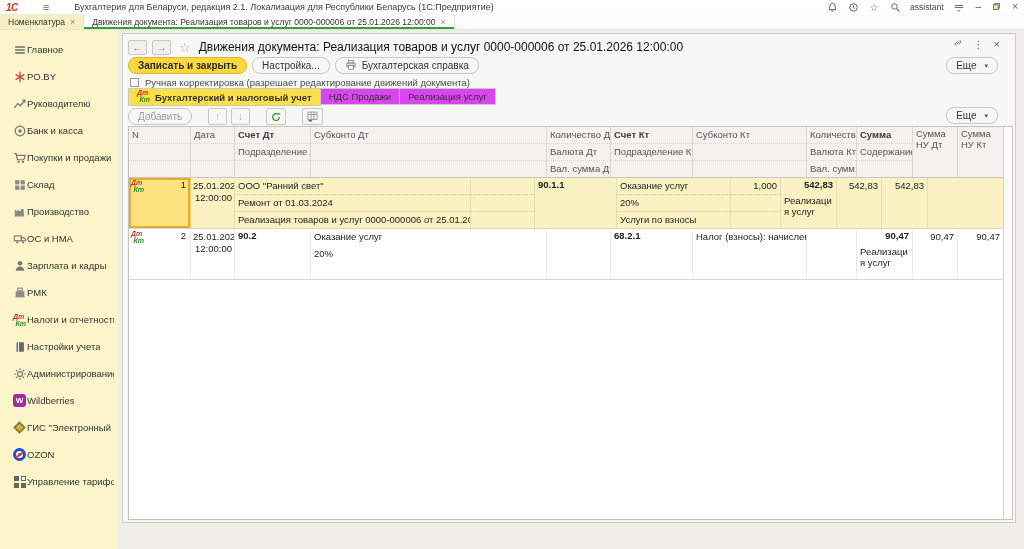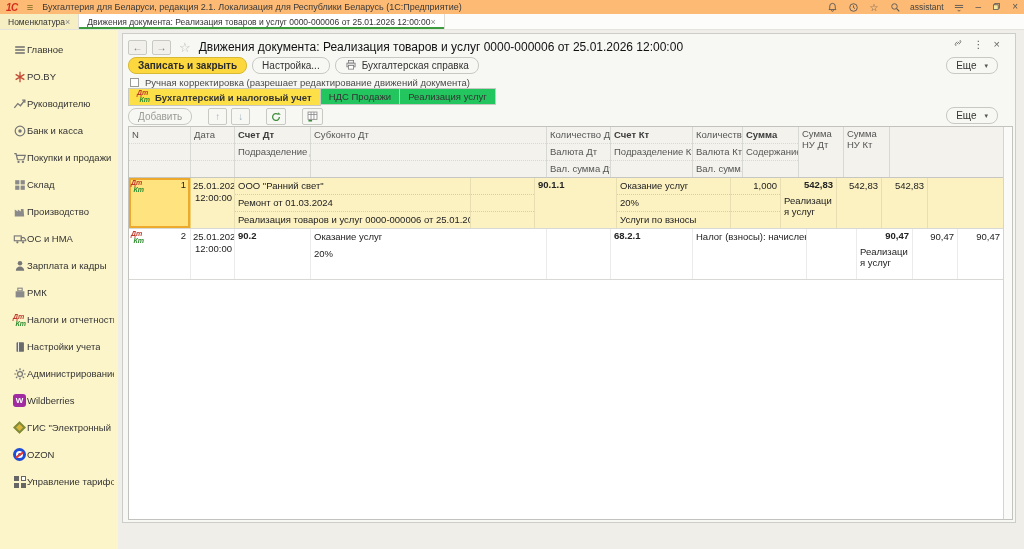--- a/index.html
+++ b/index.html
@@ -1,31 +1,31 @@
 <!DOCTYPE html>
 <html><head>
 <meta charset="utf-8">
 <style>
   *{box-sizing:border-box;margin:0;padding:0;font-family:"Liberation Sans","DejaVu Sans",sans-serif}
   html,body{width:1024px;height:549px;overflow:hidden}
   body{position:relative;background:#EDECE7;font-size:10px;color:#333}
 
   
-  .titlebar{position:absolute;top:0;left:0;right:0;height:14px;background:#fdba74;display:flex;align-items:center;padding:0 6px;gap:9px}
+  .titlebar{position:absolute;top:0;left:0;right:0;height:14px;background:#ffffff;display:flex;align-items:center;padding:0 6px;gap:25px}
   .logo{color:#D22D1E;font-weight:bold;font-style:italic;font-size:10px;letter-spacing:-.5px}
   .mm{color:#7a6a20;font-size:11px;line-height:10px}
   .wtitle{font-size:9px;color:#3a3a3a;white-space:nowrap}
   .tb-right{margin-left:auto;display:flex;align-items:center;gap:9px}
   .tb-ic{display:inline-flex;align-items:center;justify-content:center;width:12px;height:12px;color:#555}
   .user{font-size:8.5px;color:#444}
   .wc{color:#555;font-size:10px;line-height:10px;margin-left:2px}
 
   
   .tabbar{position:absolute;top:14px;left:0;right:0;height:16px;background:#FCFCFA;border-bottom:1px solid #E4E3DE;display:flex}
-  .wtab{display:flex;align-items:center;padding:0 8px;font-size:8.5px;color:#333;border-right:1px solid #DDDCD6;position:relative;white-space:nowrap}
+  .wtab{display:flex;align-items:center;gap:5px;padding:0 8px;font-size:8.5px;color:#333;border-right:1px solid #DDDCD6;position:relative;white-space:nowrap}
   .wtab.inactive{background:#F6EFC4}
   .wtab.active{background:#FFFFFF}
   .wtab.active::after{content:"";position:absolute;left:0;right:0;bottom:0;height:2px;background:#3C9B3C}
   .wtab-close{color:#888;font-size:9px}
 
   
   .sidebar{position:absolute;top:30px;left:0;width:118px;bottom:0;background:#FCF5CA;padding-top:6px;overflow:hidden}
   .sb-item{height:27px;display:flex;align-items:center;padding:0 4px 0 12px}
   .sb-item .icon{width:15px;height:15px;flex:none;display:flex;align-items:center;justify-content:center}
   .sb-label{font-size:9.5px;color:#333;white-space:nowrap;overflow:hidden}
@@ -48,21 +48,21 @@
   .btn.disabled{color:#9a9a96}
   .btn.more::after{content:" ▾";font-size:7px;color:#555;margin-left:3px}
   .more1{position:absolute;right:26px;top:27px;z-index:2}
   .more2{position:absolute;right:26px;top:77px;z-index:2}
 
   .chk-row{position:absolute;left:12px;top:47px;display:flex;gap:6px;align-items:center;z-index:2}
   .chk{width:9px;height:9px;border:1px solid #9a9a96;background:#fff;flex:none}
   .chk-label{font-size:9.5px;color:#4a4a4a}
 
   .ftabs{position:absolute;left:10px;top:58px;height:17px;display:flex;z-index:3}
-  .ftab{padding:0 8px;display:flex;align-items:center;gap:5px;font-size:9.5px;color:#333;border:1px solid #C9C9C4;border-left:none;background:#22c55e;white-space:nowrap}
+  .ftab{padding:0 8px;display:flex;align-items:center;gap:5px;font-size:9.5px;color:#333;border:1px solid #C9C9C4;border-left:none;background:#d946ef;white-space:nowrap}
   .ftab:first-child{border-left:1px solid #C9C9C4}
   .ftab.active{background:#fde047;font-weight:bold;height:18px}
 
   .tbl-toolbar{position:absolute;left:10px;top:77px;height:19px;display:flex;align-items:center;gap:4px;z-index:2}
   .tool-btn{height:17px;min-width:19px;border:1px solid #C9C9C4;background:#F7F7F3;border-radius:2px;display:inline-flex;align-items:center;justify-content:center;padding:0 3px;font-size:10px;color:#8FA3B0}
   .tool-btn.arrow{color:#9FB3C0}
   .gap{width:8px}
 
   
   .table{position:absolute;left:10px;top:96px;width:885px;height:394px;background:#fff;border:1px solid #C2C2BE;z-index:2;overflow:hidden}
@@ -408,20 +408,25 @@
         <div class="hcol" style="width: 64px;">
           <div class="hslot">Количество Дт</div>
           <div class="hslot">Валюта Дт</div>
           <div class="hslot last">Вал. сумма Дт</div>
         </div>
         <div class="hcol b" style="width: 82px;">
           <div class="hslot">Счет Кт</div>
           <div class="hslot">Подразделение Кт</div>
           <div class="hslot last"></div>
         </div>
+        <div class="hcol" style="width: 114px;">
+          <div class="hslot">Субконто Кт</div>
+          <div class="hslot"></div>
+          <div class="hslot last"></div>
+        </div>
         <div class="hcol" style="width: 50px;">
           <div class="hslot">Количеств...</div>
           <div class="hslot">Валюта Кт</div>
           <div class="hslot last">Вал. сумм...</div>
         </div>
         <div class="hcol b" style="width: 56px;">
           <div class="hslot">Сумма</div>
           <div class="hslot">Содержание</div>
           <div class="hslot last"></div>
         </div>

